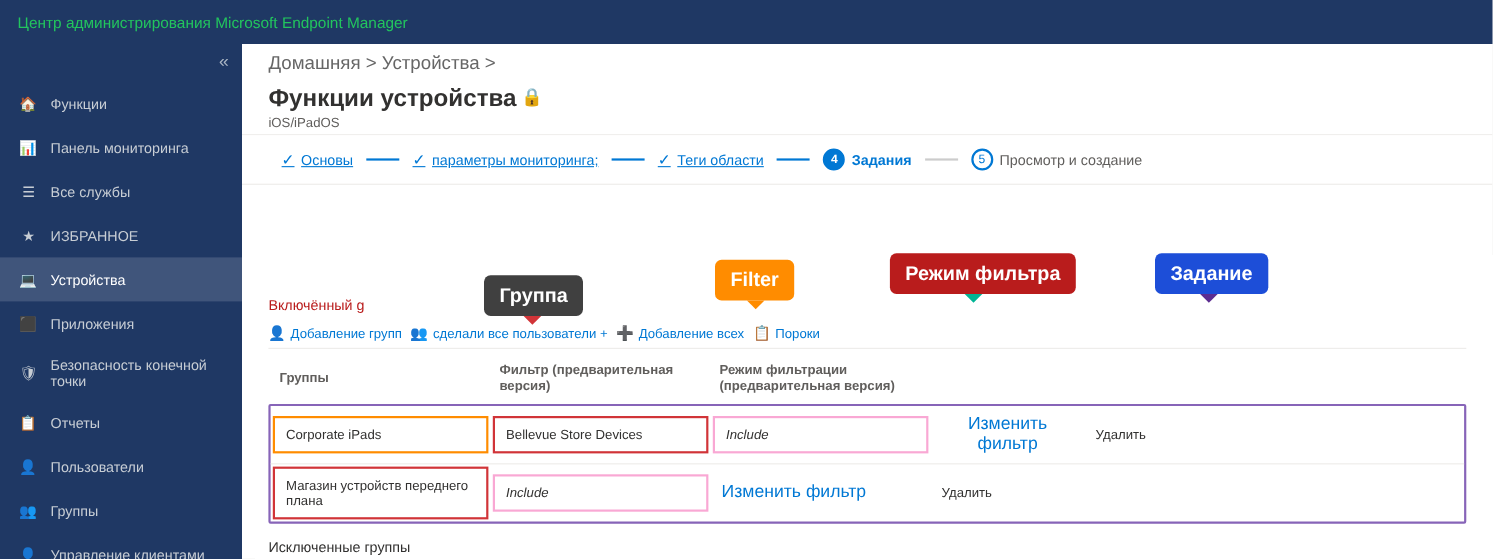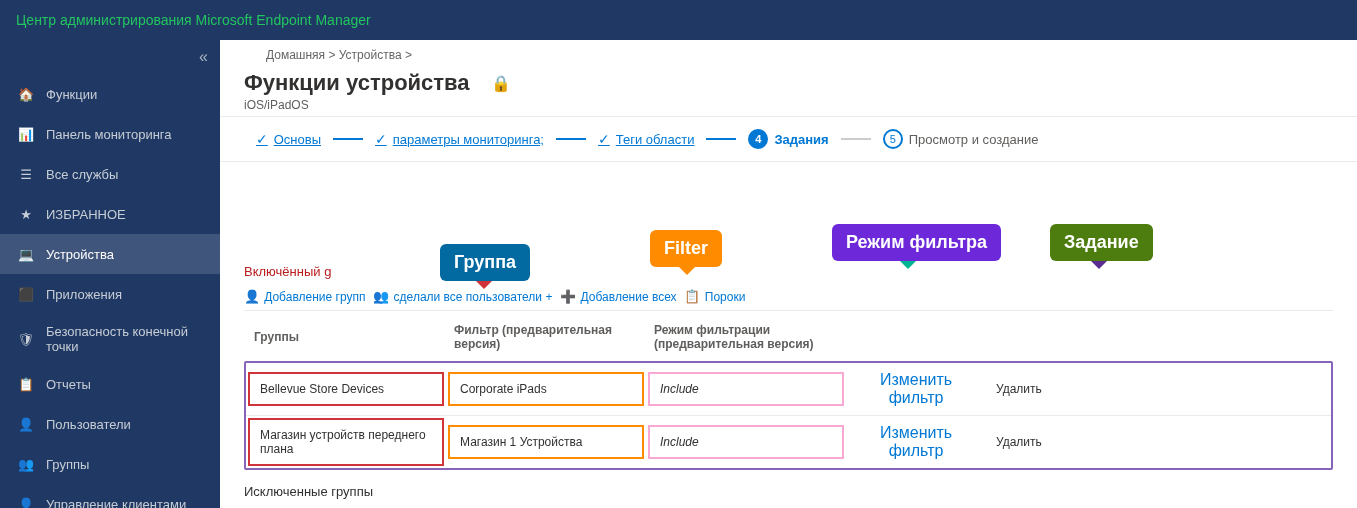--- a/index.html
+++ b/index.html
@@ -76,38 +76,37 @@
       flex: 1;
       background: white;
       overflow-y: auto;
       display: flex;
       flex-direction: column;
     }
 
     
     .breadcrumb {
       padding: 8px 24px 4px;
-      font-size: 12px;
+      font-size: 17px;
       color: #666;
-      margin-left: 22px;
     }
 
     
     .page-title-area {
       padding: 4px 24px 4px;
       border-bottom: 1px solid #edebe9;
     }
 
     .page-title {
       font-size: 22px;
       font-weight: 600;
       color: #323130;
       display: flex;
       align-items: center;
-      gap: 22px;
+      gap: 4px;
     }
 
     .page-subtitle {
       font-size: 12px;
       color: #605e5c;
       margin-top: 2px;
     }
 
     
     .wizard-steps {
@@ -226,39 +225,39 @@
       font-size: 18px;
       font-weight: 600;
       display: flex;
       align-items: center;
       justify-content: center;
       white-space: nowrap;
       z-index: 10;
     }
 
     .callout-red {
-      background: #0369a1;
+      background: #404040;
       top: 82px;
       left: 220px;
     }
 
     .callout-orange {
       background: #ff8c00;
       top: 68px;
       left: 430px;
     }
 
     .callout-teal {
-      background: #6d28d9;
+      background: #b91c1c;
       top: 62px;
-      left: 612px;
+      left: 589px;
     }
 
     .callout-purple {
-      background: #4d7c0f;
+      background: #1d4ed8;
       top: 62px;
       left: 830px;
     }
 
     .section-label {
       font-size: 13px;
       color: #323130;
       margin-top: 10px;
       padding: 4px 0;
     }
@@ -490,34 +489,33 @@
         <div class="header-cell">Группы</div>
         <div class="header-cell">Фильтр (предварительная версия)</div>
         <div class="header-cell">Режим фильтрации (предварительная версия)</div>
         <div class="header-cell"></div>
         <div class="header-cell"></div>
       </div>
 
       <div class="table-wrapper">
 
         <div class="table-inner-row">
+          <div class="table-cell orange-outline">Corporate iPads</div>
           <div class="table-cell red-outline">Bellevue Store Devices</div>
-          <div class="table-cell orange-outline">Corporate iPads</div>
           <div class="table-cell teal-outline">Include</div>
           <div class="table-cell">
             <button class="link-btn">Изменить фильтр</button>
           </div>
           <div class="table-cell">
             <button class="del-btn">Удалить</button>
           </div>
         </div>
 
         <div class="table-inner-row">
           <div class="table-cell red-outline">Магазин устройств переднего плана</div>
-          <div class="table-cell orange-outline">Магазин 1 Устройства</div>
           <div class="table-cell teal-outline">Include</div>
           <div class="table-cell">
             <button class="link-btn">Изменить фильтр</button>
           </div>
           <div class="table-cell">
             <button class="del-btn">Удалить</button>
           </div>
         </div>
 
       </div>

